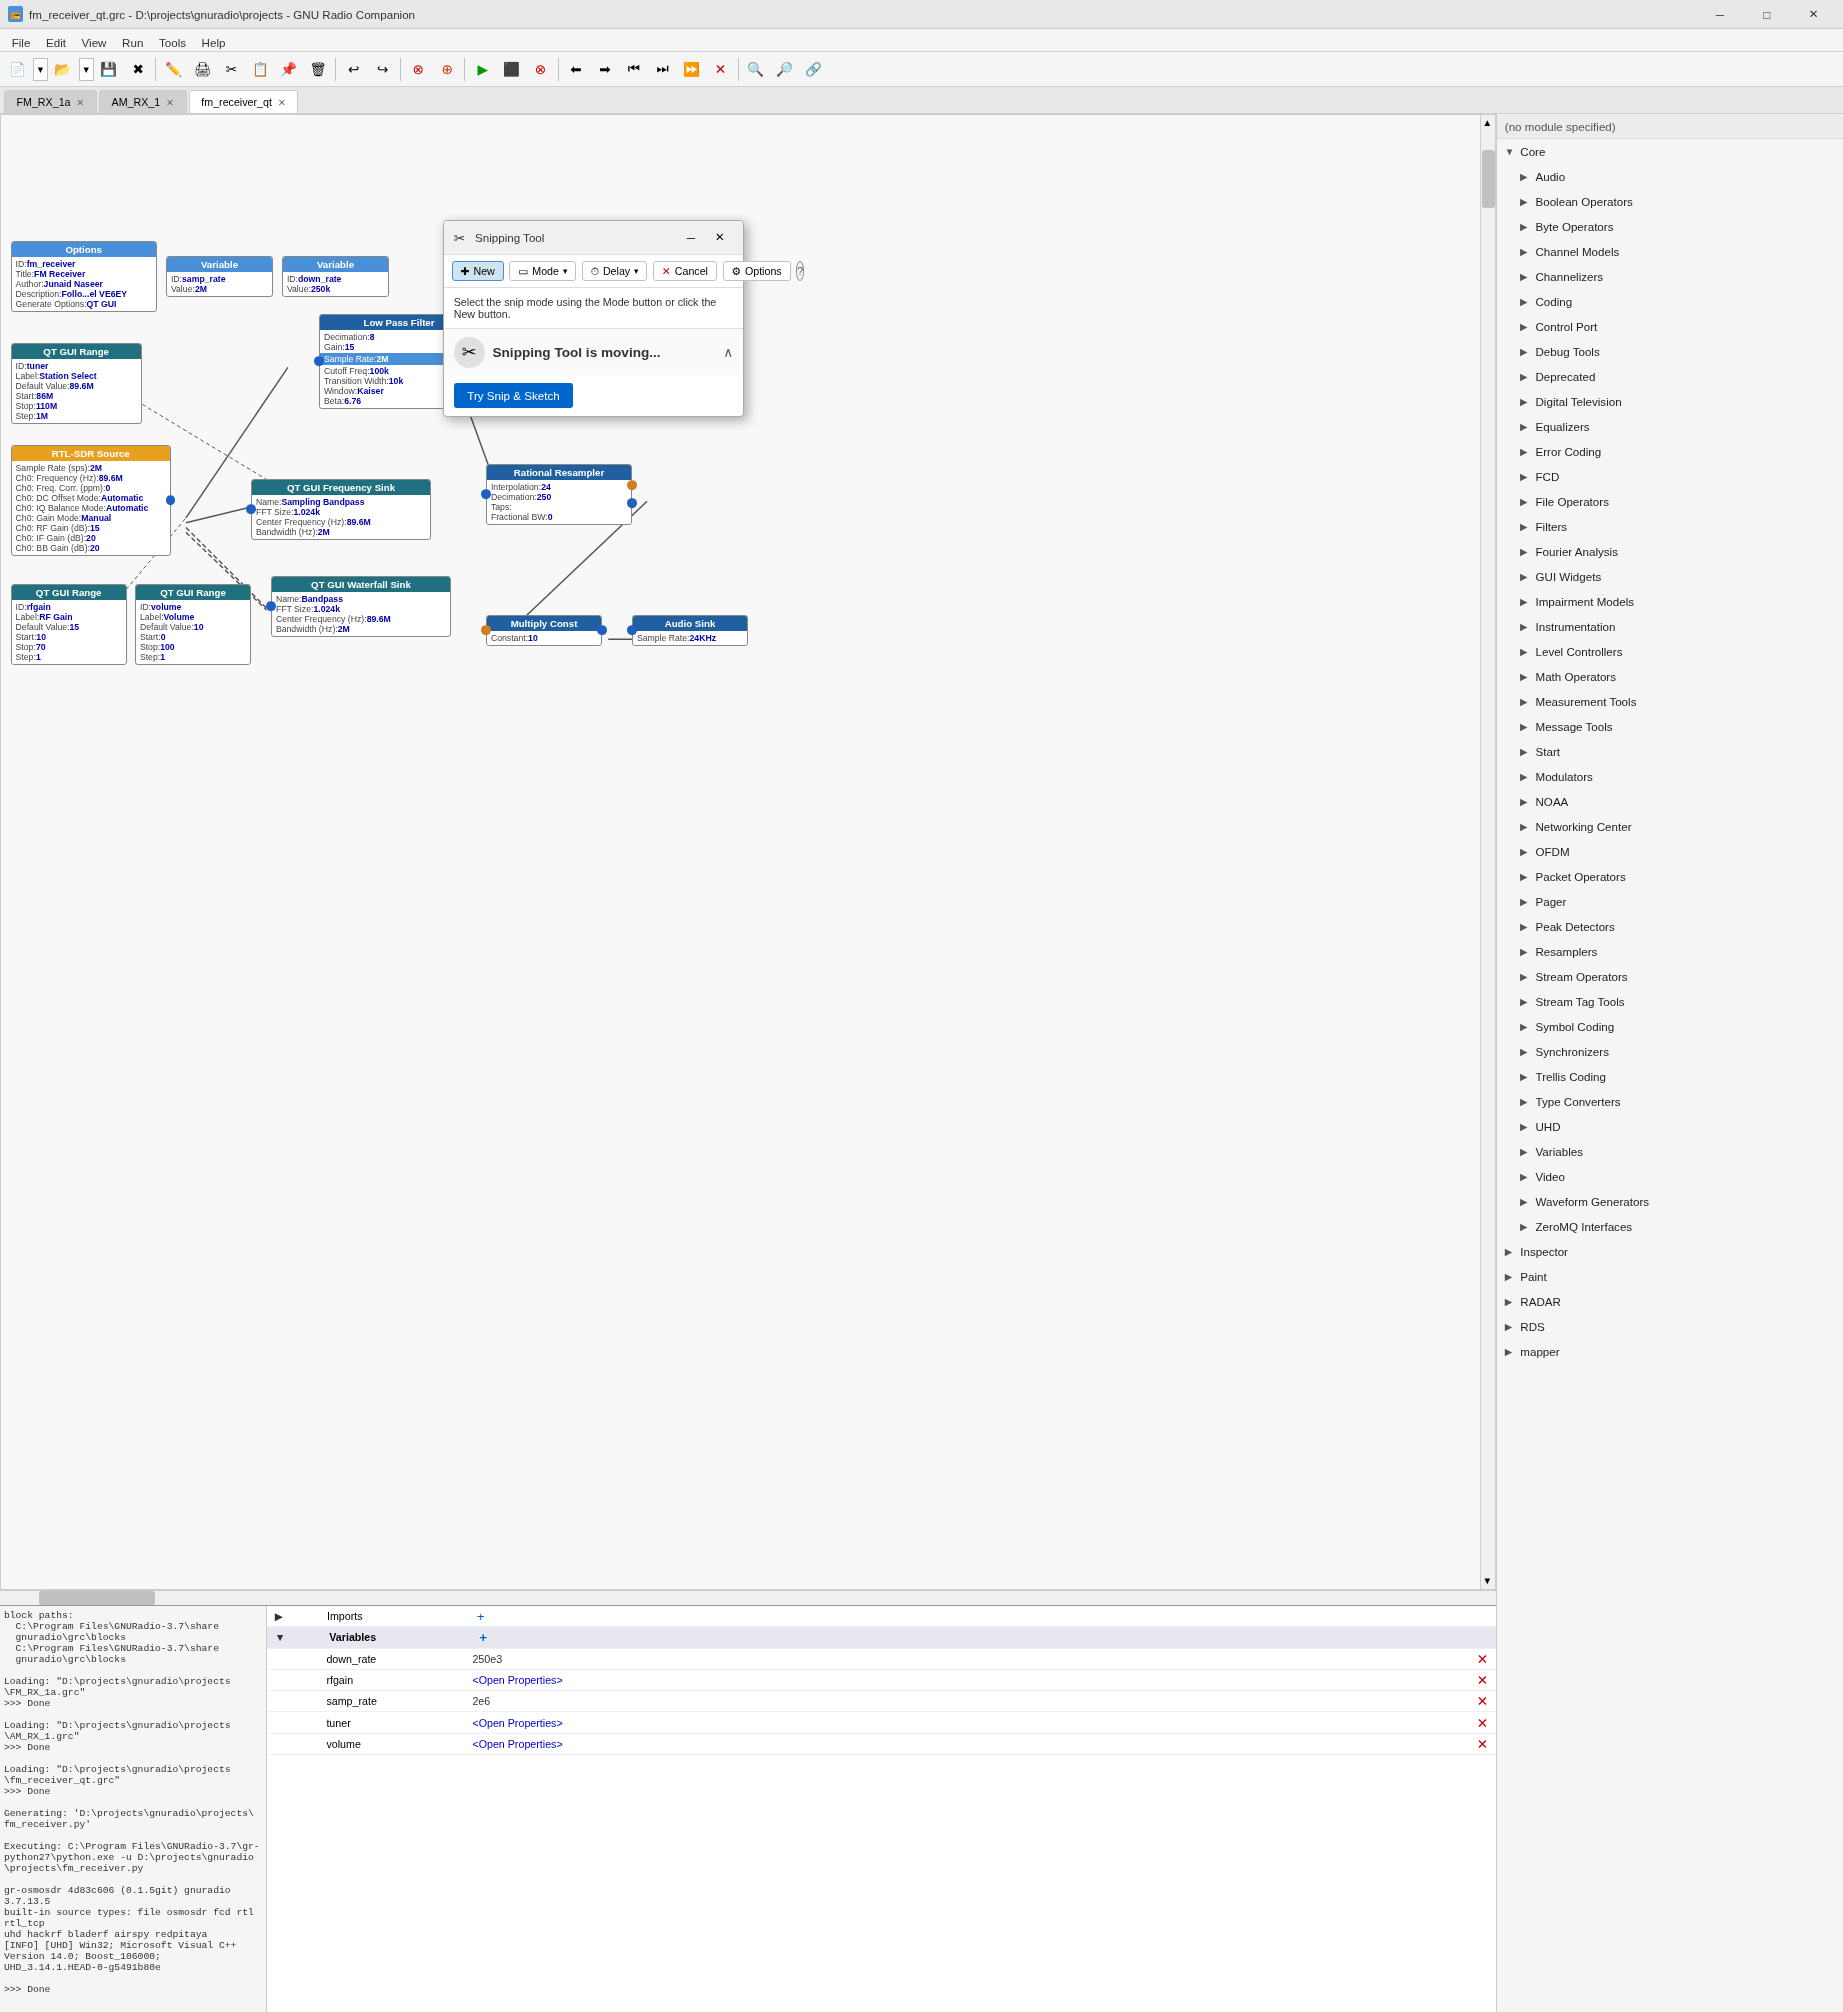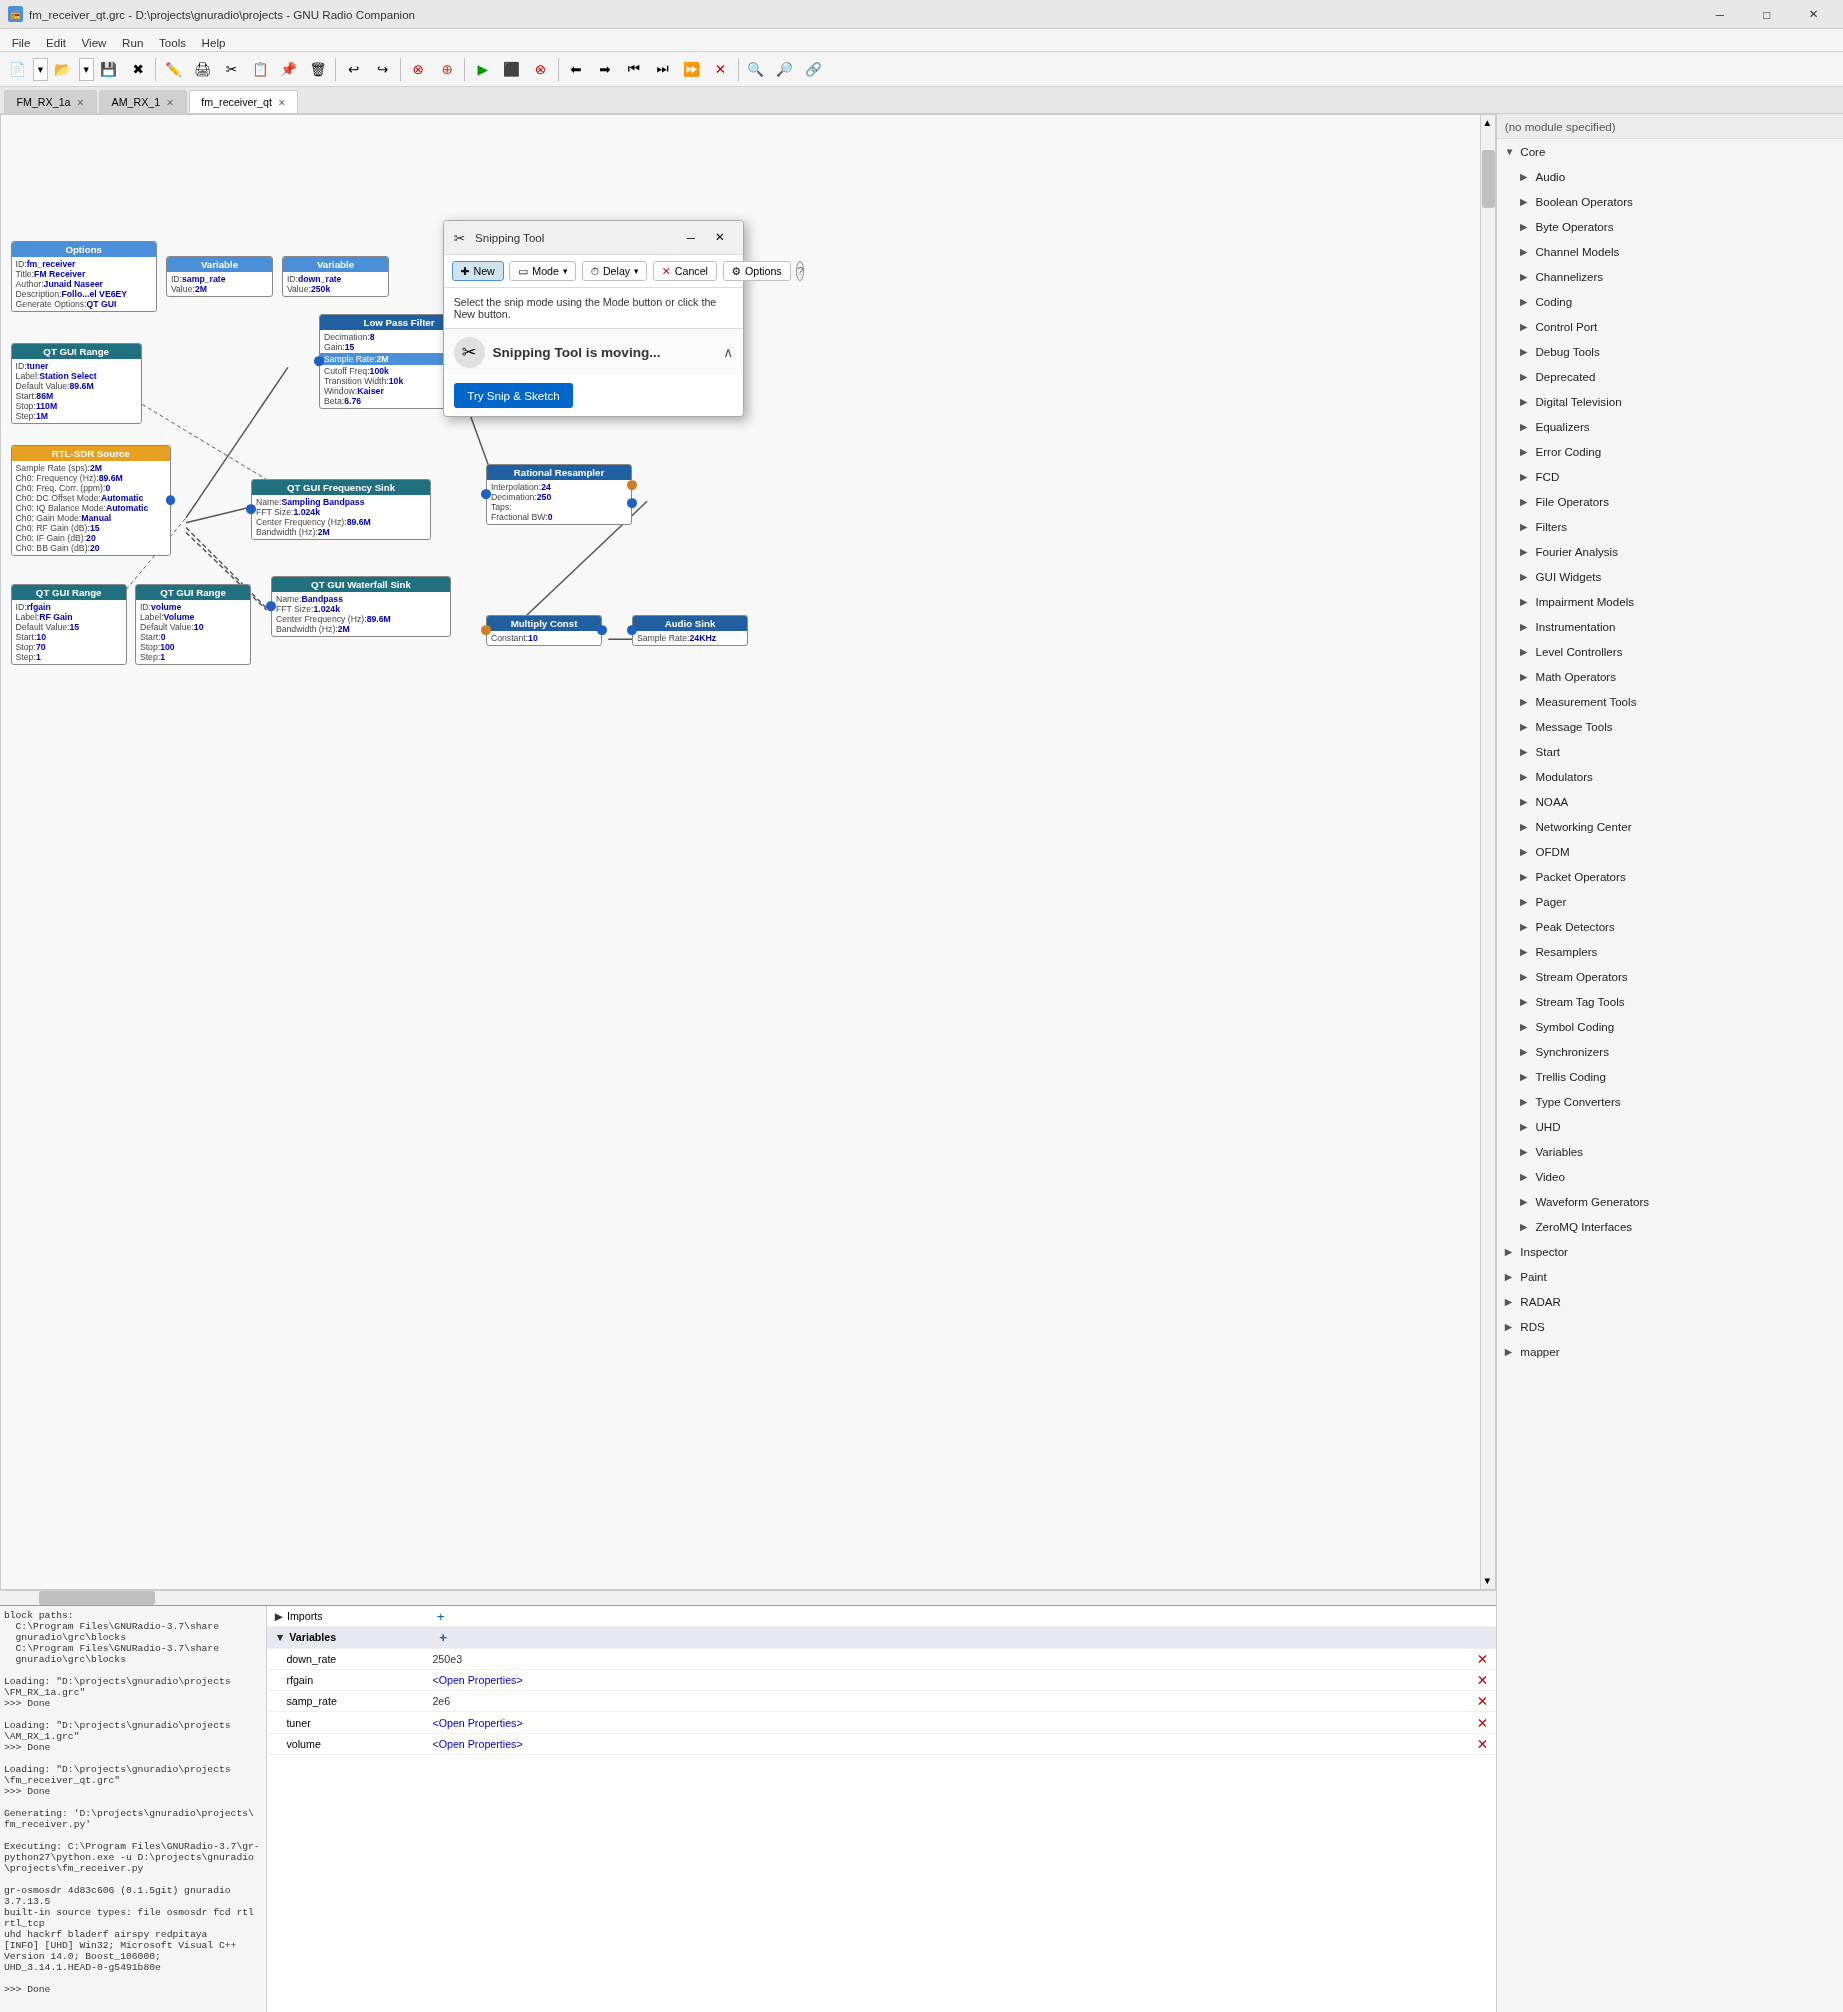--- a/index.html
+++ b/index.html
@@ -39,21 +39,21 @@
     
     .bottom-panel { height: 408px; display: flex; border-top: 1.9px solid #999; }
     .console-panel { width: 267px; background: #f5f5f5; border-right: 1px solid #ccc; overflow-y: auto; padding: 3.9px; font-size: 9.7px; font-family: 'Courier New', monospace; color: #333; }
     .variables-panel { flex: 1; background: white; overflow-y: auto; }
     .var-header { display: flex; align-items: center; height: 23px; background: #e8e8e8; border-bottom: 1px solid #ccc; padding: 0 7.8px; }
     .var-col-id { width: 146px; font-weight: bold; font-size: 10.7px; }
     .var-col-value { flex: 1; font-weight: bold; font-size: 10.7px; }
     .var-row { display: flex; align-items: center; height: 21.3px; padding: 0 7.8px; border-bottom: 1px solid #f0f0f0; }
     .var-section { background: #e8e8f0; font-weight: bold; }
     .var-indent { padding-left: 19.4px; }
-    .var-cell-id { width: 146px; font-size: 10.7px; }
+    .var-cell-id { width: 146px; font-size: 10.7px; margin-left: 40px; }
     .var-cell-value { flex: 1; font-size: 10.7px; color: #0000cc; }
     .var-cell-value.normal { color: #333; }
     .var-add { color: #0066cc; font-size: 13.6px; cursor: pointer; margin-left: 3.9px; }
     .var-del { color: #cc0000; font-size: 13.6px; cursor: pointer; margin-left: 3.9px; }
 
     
     .sidebar { width: 348px; background: #f5f5f5; border-left: 1px solid #ccc; overflow-y: auto; }
     .sidebar-item { display: flex; align-items: center; height: 25px; padding: 0 7.8px; cursor: pointer; font-size: 11.6px; }
     .sidebar-item .arrow { width: 11.6px; height: 11.6px; display: inline-block; margin-right: 3.9px; font-size: 9.7px; color: #555; }
     .sidebar-category { font-size: 11.6px; color: #222; }

